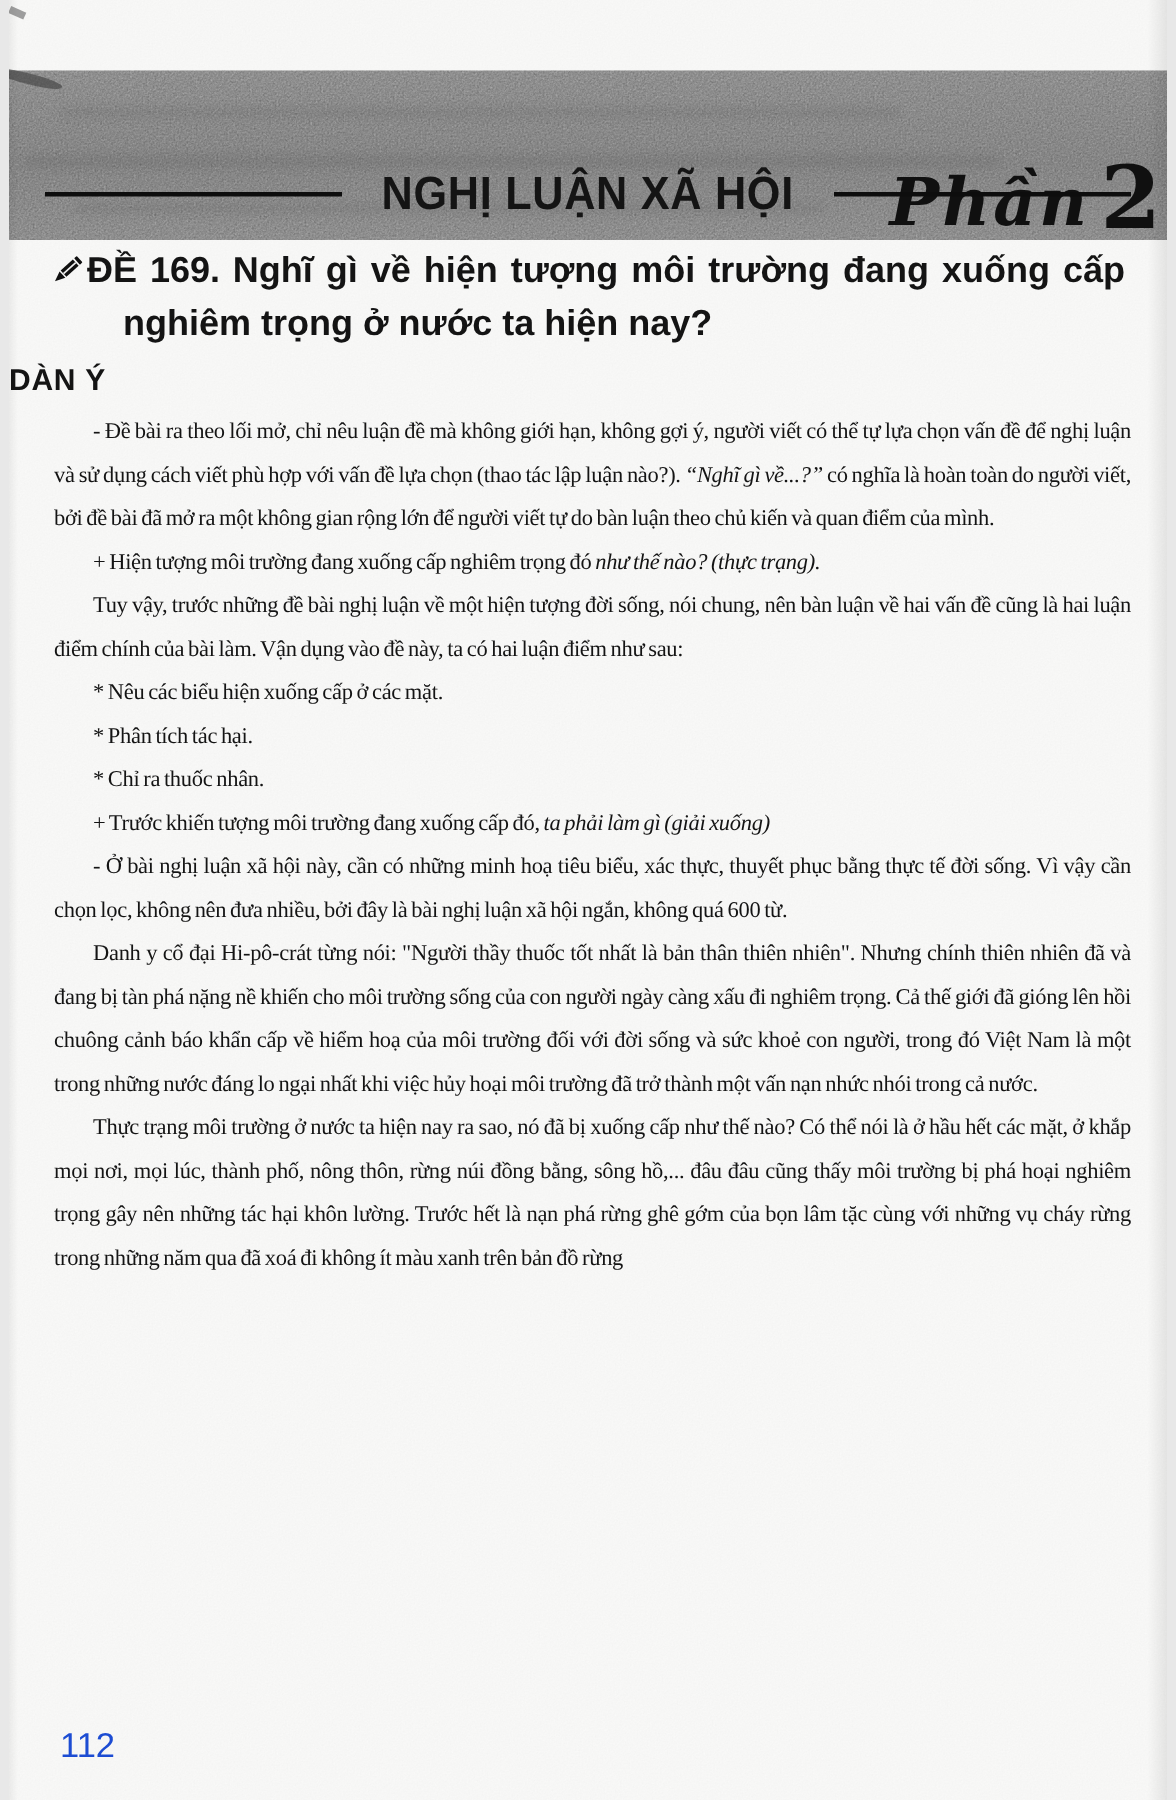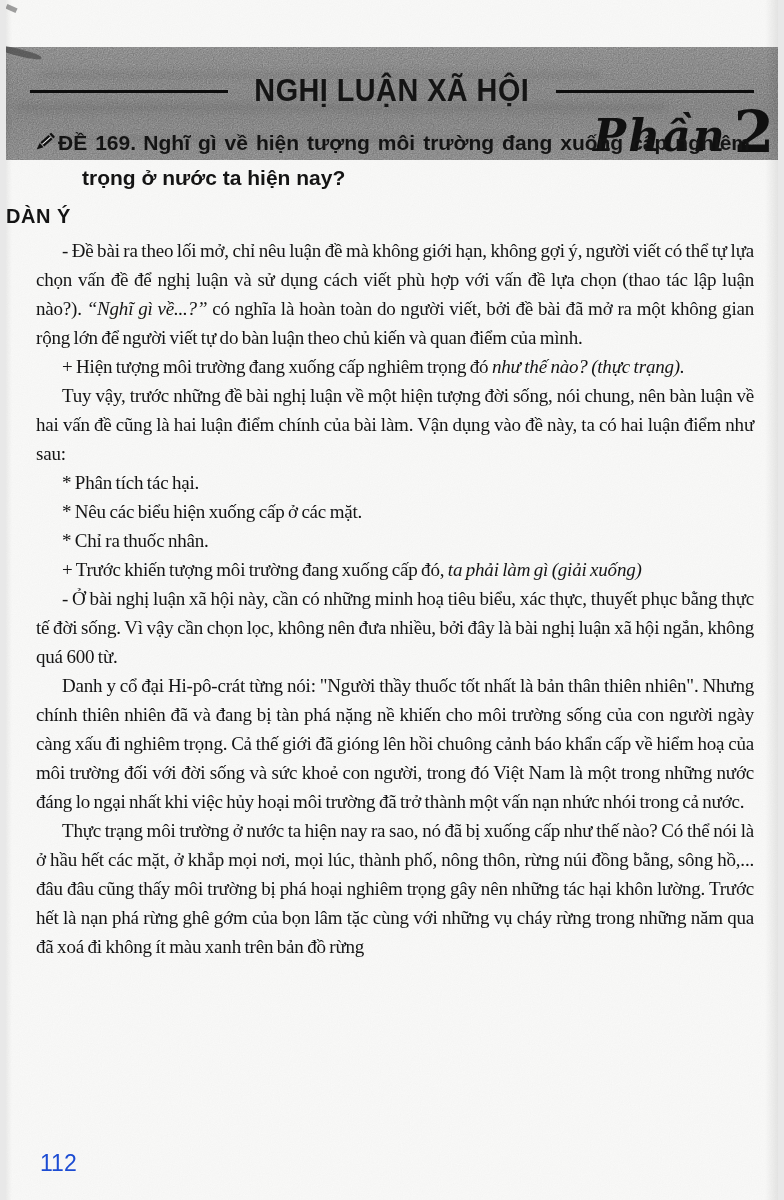--- a/index.html
+++ b/index.html
@@ -37,48 +37,48 @@
   .part-num{
     font-family:"DejaVu Serif",serif;
     font-weight:900;font-size:58px;line-height:.88;
   }
   
   .streak{position:absolute;left:-10px;top:49px;width:46px;height:7px;background:#4a4a4a;border-radius:45%;transform:rotate(14deg);opacity:.7;}
   .corner-mark{position:absolute;left:0;top:6px;width:11px;height:5px;background:#707070;transform:rotate(24deg);opacity:.65;}
   .edge-right{position:absolute;top:0;right:0;width:13px;height:1200px;background:linear-gradient(to right,rgba(0,0,0,0),rgba(0,0,0,.08));pointer-events:none;}
   .edge-left{position:absolute;top:0;left:0;width:6px;height:1200px;background:linear-gradient(to left,rgba(0,0,0,0),rgba(0,0,0,.05));pointer-events:none;}
   
-  .content{position:relative;padding-top:73px;}
+  .content{position:relative;padding-top:111px;}
   .title-row{display:flex;align-items:center;gap:16px;margin:0 24px;}
   .rule{flex:1;height:3px;background:#0e0e0e;}
   .title{
     margin:0;white-space:nowrap;
     font-family:"Liberation Sans",sans-serif;
     font-weight:bold;font-size:31px;letter-spacing:.5px;
     transform:scaleX(.93);transform-origin:center;
   }
   .topic{
     margin:16px 28px 0 26px;
     font-family:"Liberation Sans",sans-serif;
-    font-weight:bold;font-size:21px;line-height:35px;
+    font-weight:bold;font-size:24px;line-height:35px;
     text-align:justify;
     padding-left:50px;text-indent:-50px;
   }
   .pencil{vertical-align:-5px;margin-right:1px;}
   .topic-label{margin-right:.35em;}
   .sub{
     margin:10px 0 8px;text-align:left;
     font-family:"Liberation Sans",sans-serif;
     font-weight:bold;font-size:20px;letter-spacing:.5px;
   }
   .paras{margin:0 24px 0 30px;}
   .para{
     margin:0;
     font-family:"Liberation Serif",serif;
-    font-size:19px;line-height:29px;
+    font-size:15px;line-height:29px;
     text-align:justify;text-indent:26px;
     letter-spacing:-.2px;word-spacing:-1px;
   }
   .para em{font-style:italic;}
   .pageno{
     position:absolute;left:34px;top:1150px;
     font-family:"Liberation Sans",sans-serif;
     font-size:23px;color:#1d4ed8;
   }
 </style>
@@ -122,22 +122,22 @@
             <rect x="12.4" y="4.6" width="1.2" height="11.4" fill="#f4f4f4"></rect>
             <path d="M10 17 h6 l-3 7 z" fill="#111"></path>
           </g>
         </svg><b class="topic-label">ĐỀ 169.</b><span>Nghĩ gì về hiện tượng môi trường đang xuống cấp nghiêm trọng ở nước ta hiện nay?</span></p>
 
     <h2 class="sub">DÀN Ý</h2>
     <div class="paras">
         <p class="para"><span>- Đề bài ra theo lối mở, chỉ nêu luận đề mà không giới hạn, không gợi ý, người viết có thể tự lựa chọn vấn đề để nghị luận và sử dụng cách viết phù hợp với vấn đề lựa chọn (thao tác lập luận nào?). </span><em>“Nghĩ gì về...?”</em><span> có nghĩa là hoàn toàn do người viết, bởi đề bài đã mở ra một không gian rộng lớn để người viết tự do bàn luận theo chủ kiến và quan điểm của mình.</span></p>
         <p class="para"><span>+ Hiện tượng môi trường đang xuống cấp nghiêm trọng đó </span><em>như thế nào? (thực trạng).</em></p>
         <p class="para"><span>Tuy vậy, trước những đề bài nghị luận về một hiện tượng đời sống, nói chung, nên bàn luận về hai vấn đề cũng là hai luận điểm chính của bài làm. Vận dụng vào đề này, ta có hai luận điểm như sau:</span></p>
+        <p class="para"><span>* Nêu các biểu hiện xuống cấp ở các mặt.</span></p>
         <p class="para"><span>* Phân tích tác hại.</span></p>
-        <p class="para"><span>* Nêu các biểu hiện xuống cấp ở các mặt.</span></p>
         <p class="para"><span>* Chỉ ra thuốc nhân.</span></p>
         <p class="para"><span>+ Trước khiến tượng môi trường đang xuống cấp đó, </span><em>ta phải làm gì (giải xuống)</em></p>
         <p class="para"><span>- Ở bài nghị luận xã hội này, cần có những minh hoạ tiêu biểu, xác thực, thuyết phục bằng thực tế đời sống. Vì vậy cần chọn lọc, không nên đưa nhiều, bởi đây là bài nghị luận xã hội ngắn, không quá 600 từ.</span></p>
       </div>
 
     <div class="paras">
         <p class="para"><span>Danh y cổ đại Hi-pô-crát từng nói: "Người thầy thuốc tốt nhất là bản thân thiên nhiên". Nhưng chính thiên nhiên đã và đang bị tàn phá nặng nề khiến cho môi trường sống của con người ngày càng xấu đi nghiêm trọng. Cả thế giới đã gióng lên hồi chuông cảnh báo khẩn cấp về hiểm hoạ của môi trường đối với đời sống và sức khoẻ con người, trong đó Việt Nam là một trong những nước đáng lo ngại nhất khi việc hủy hoại môi trường đã trở thành một vấn nạn nhức nhói trong cả nước.</span></p>
         <p class="para"><span>Thực trạng môi trường ở nước ta hiện nay ra sao, nó đã bị xuống cấp như thế nào? Có thể nói là ở hầu hết các mặt, ở khắp mọi nơi, mọi lúc, thành phố, nông thôn, rừng núi đồng bằng, sông hồ,... đâu đâu cũng thấy môi trường bị phá hoại nghiêm trọng gây nên những tác hại khôn lường. Trước hết là nạn phá rừng ghê gớm của bọn lâm tặc cùng với những vụ cháy rừng trong những năm qua đã xoá đi không ít màu xanh trên bản đồ rừng</span></p>
       </div>
 

